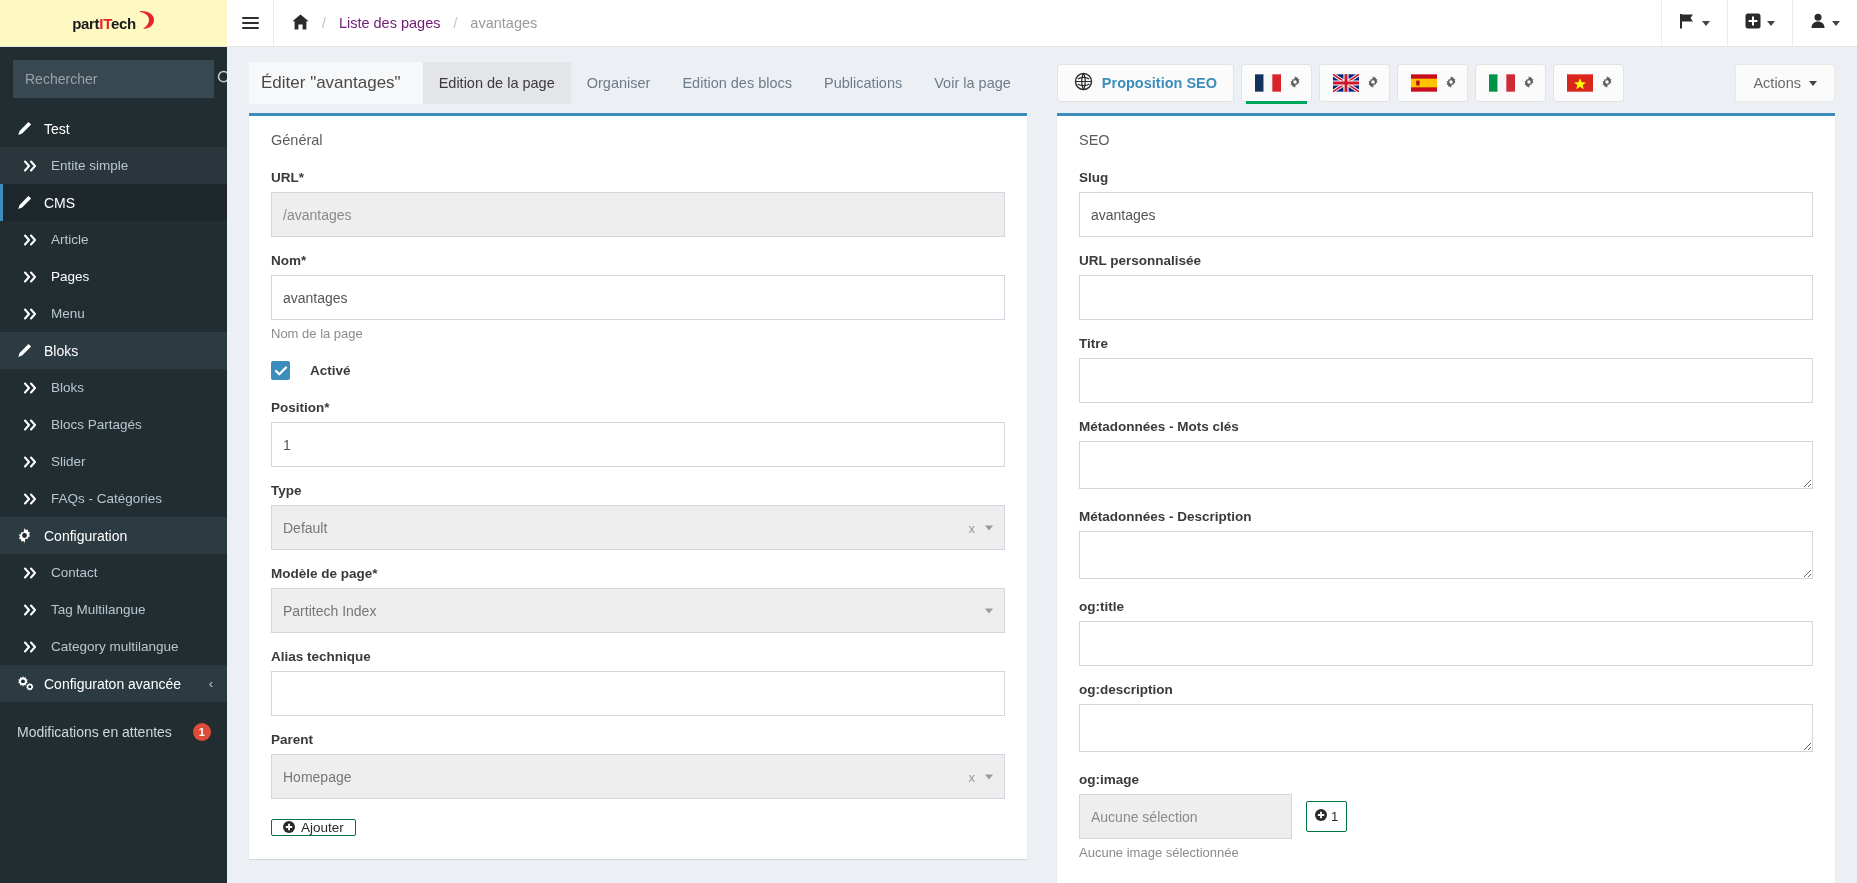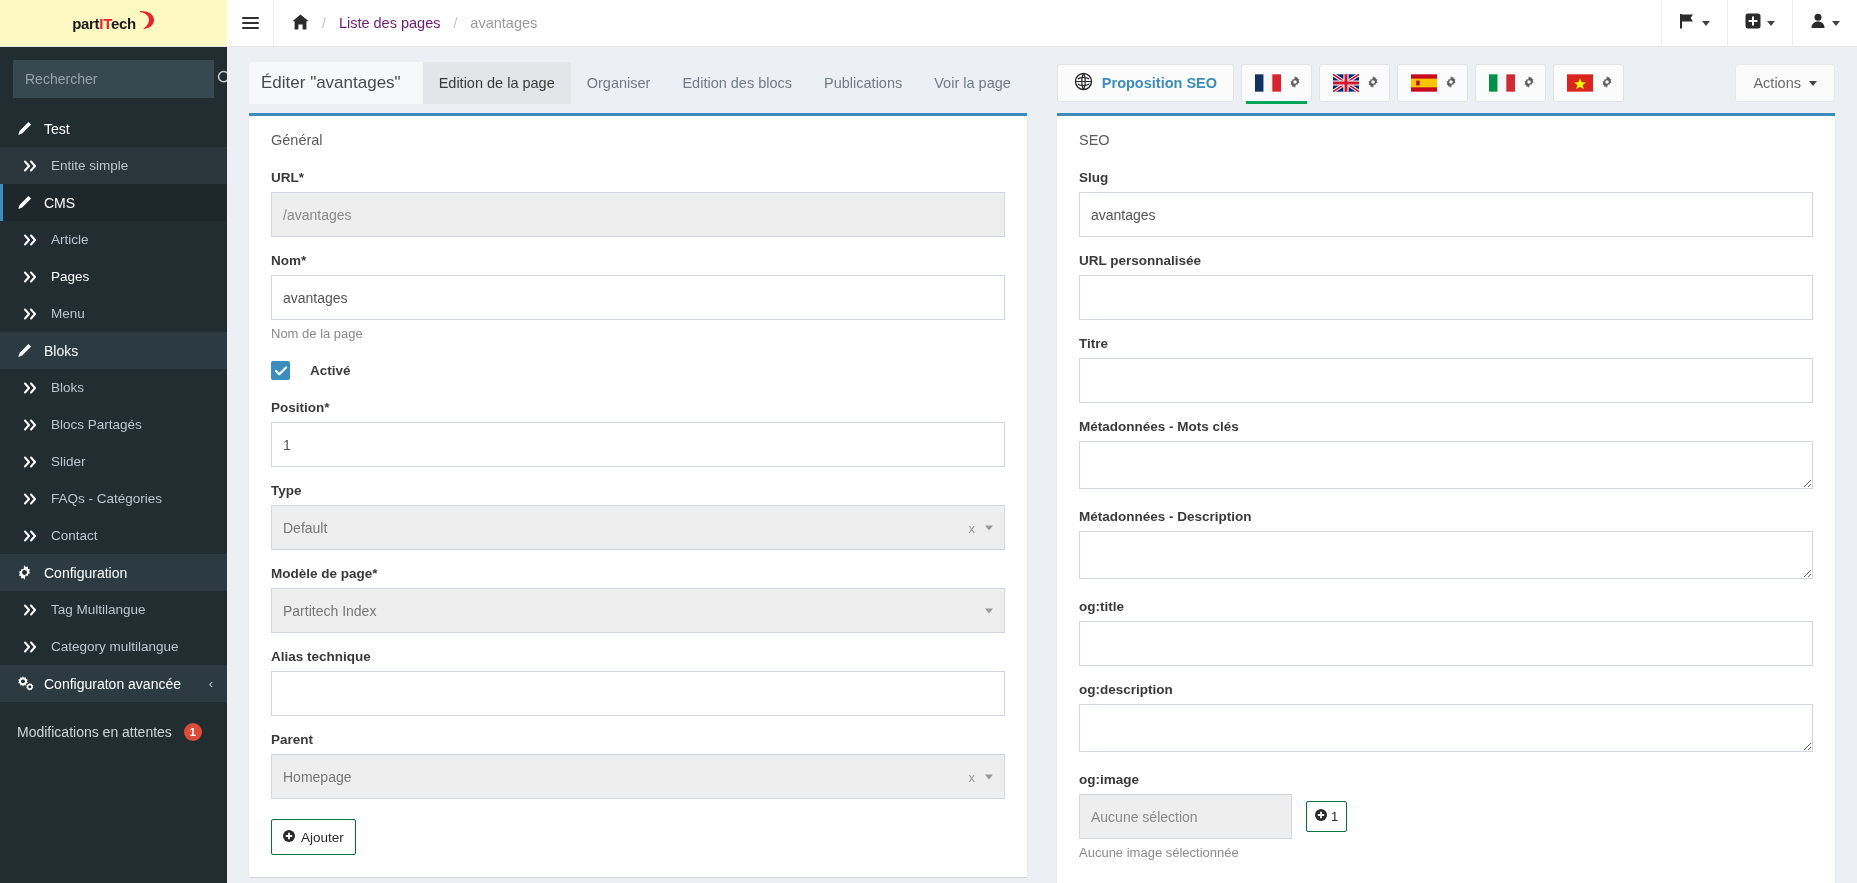--- a/index.html
+++ b/index.html
@@ -87,21 +87,21 @@
   }
   .mi .ic { width: 17px; display: flex; align-items: center; justify-content: flex-start; flex: 0 0 17px; }
   .mi.level1 { color: #ffffff; background: #2c3b41; }
   .mi.level1.plain { background: transparent; }
   .mi.sub { padding-left: 21px; font-size: 13.5px; color: #b8c7ce; }
   .mi.active { background: #1e282c; color: #fff; border-left-color: #3c8dbc; }
   .mi.hover-grey { background: #2a363b; }
   .chev-icon { margin-left: auto; color: #b8c7ce; font-size: 13px; }
 
   .pending {
-    display: flex; align-items: center; gap: 12px;
+    display: flex; align-items: center; gap: 21px;
     padding: 0 14px 0 17px; height: 44px; margin-top: 8px;
     font-size: 14px; color: #cfd6da; cursor: pointer;
   }
   .badge-red {
     background: #dd4b39; color: #fff; border-radius: 50%;
     width: 18px; height: 18px; font-size: 11px;
     display: flex; align-items: center; justify-content: center; font-weight: 600;
   }
 
   
@@ -182,21 +182,21 @@
   .chk-row { display: flex; align-items: center; gap: 20px; margin: 20px 0 20px 0; }
   .chk {
     width: 19px; height: 19px; background: #3c8dbc; border-radius: 2px;
     display: flex; align-items: center; justify-content: center; cursor: pointer;
   }
   .chk svg { display: block; }
   .chk-lbl { font-size: 13.5px; font-weight: 700; color: #3a3a3a; cursor: pointer; }
 
   .btn-add {
     display: inline-flex; align-items: center; gap: 6px;
-    height: 36px; padding: 0 11px; background: #fff;
+    height: 17px; padding: 0 11px; background: #fff;
     border: 1px solid #00733e; border-radius: 2px; cursor: pointer;
     font-size: 13.5px; color: #2a2a2a; margin-top: 4px;
   }
   .plus-circ { font-size: 12px; line-height: 1; }
 
   .ogimg-row { display: flex; align-items: center; gap: 14px; }
   .ogimg-input { width: 213px; }
   .btn-sq {
     height: 31px; min-width: 37px; padding: 0 8px;
     background: #fff; border: 1px solid #00733e; border-radius: 2px;
@@ -386,37 +386,37 @@
 
       <div class="mi sub">
         <span class="ic">
             <svg width="14" height="12" viewBox="0 0 14 12">
               <path d="M1 1.5 L5 6 L1 10.5 M7 1.5 L11 6 L7 10.5" stroke="#ffffff" stroke-width="2" fill="none" stroke-linecap="round" stroke-linejoin="round"></path>
             </svg>
           </span>
         <span>FAQs - Catégories</span>
       </div>
 
-      <div class="mi sub">
-        <span class="ic">
-            <svg width="14" height="12" viewBox="0 0 14 12">
-              <path d="M1 1.5 L5 6 L1 10.5 M7 1.5 L11 6 L7 10.5" stroke="#ffffff" stroke-width="2" fill="none" stroke-linecap="round" stroke-linejoin="round"></path>
-            </svg>
-          </span>
-        <span>Contact</span>
-      </div>
-
       <div class="mi level1">
         <span class="ic">
             <svg width="15" height="15" viewBox="0 0 16 16">
               <path d="M8 0 l1.1 2.1 2.3-.5.4 2.3 2.2.8-1.2 2 1.2 2-2.2.8-.4 2.3-2.3-.5L8 16l-1.1-2.1-2.3.5-.4-2.3-2.2-.8 1.2-2-1.2-2 2.2-.8.4-2.3 2.3.5Z" fill="#fff"></path>
               <circle cx="8" cy="8" r="2.6" fill="#222d32"></circle>
             </svg>
           </span>
         <span>Configuration</span>
+      </div>
+
+      <div class="mi sub">
+        <span class="ic">
+            <svg width="14" height="12" viewBox="0 0 14 12">
+              <path d="M1 1.5 L5 6 L1 10.5 M7 1.5 L11 6 L7 10.5" stroke="#ffffff" stroke-width="2" fill="none" stroke-linecap="round" stroke-linejoin="round"></path>
+            </svg>
+          </span>
+        <span>Contact</span>
       </div>
 
       <div class="mi sub">
         <span class="ic">
             <svg width="14" height="12" viewBox="0 0 14 12">
               <path d="M1 1.5 L5 6 L1 10.5 M7 1.5 L11 6 L7 10.5" stroke="#ffffff" stroke-width="2" fill="none" stroke-linecap="round" stroke-linejoin="round"></path>
             </svg>
           </span>
         <span>Tag Multilangue</span>
       </div>

